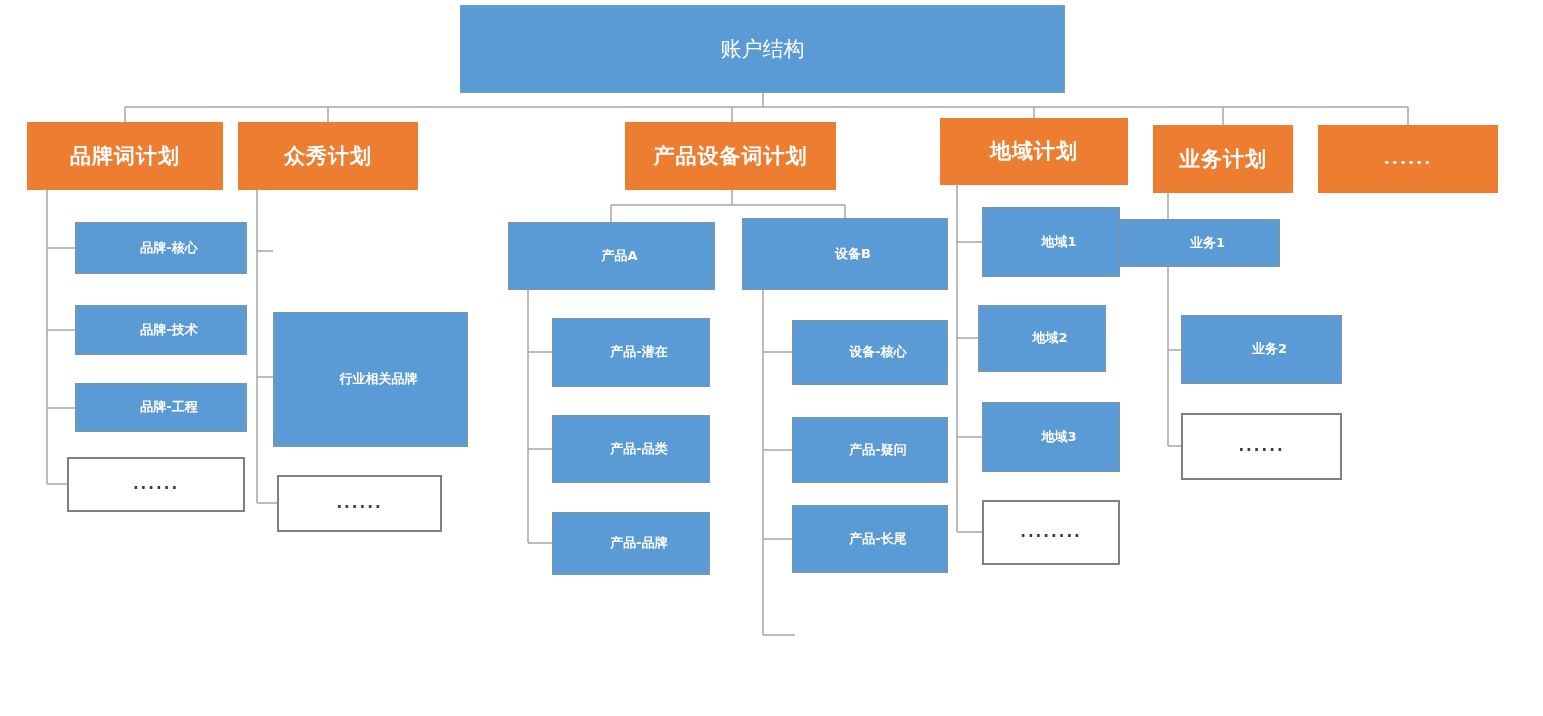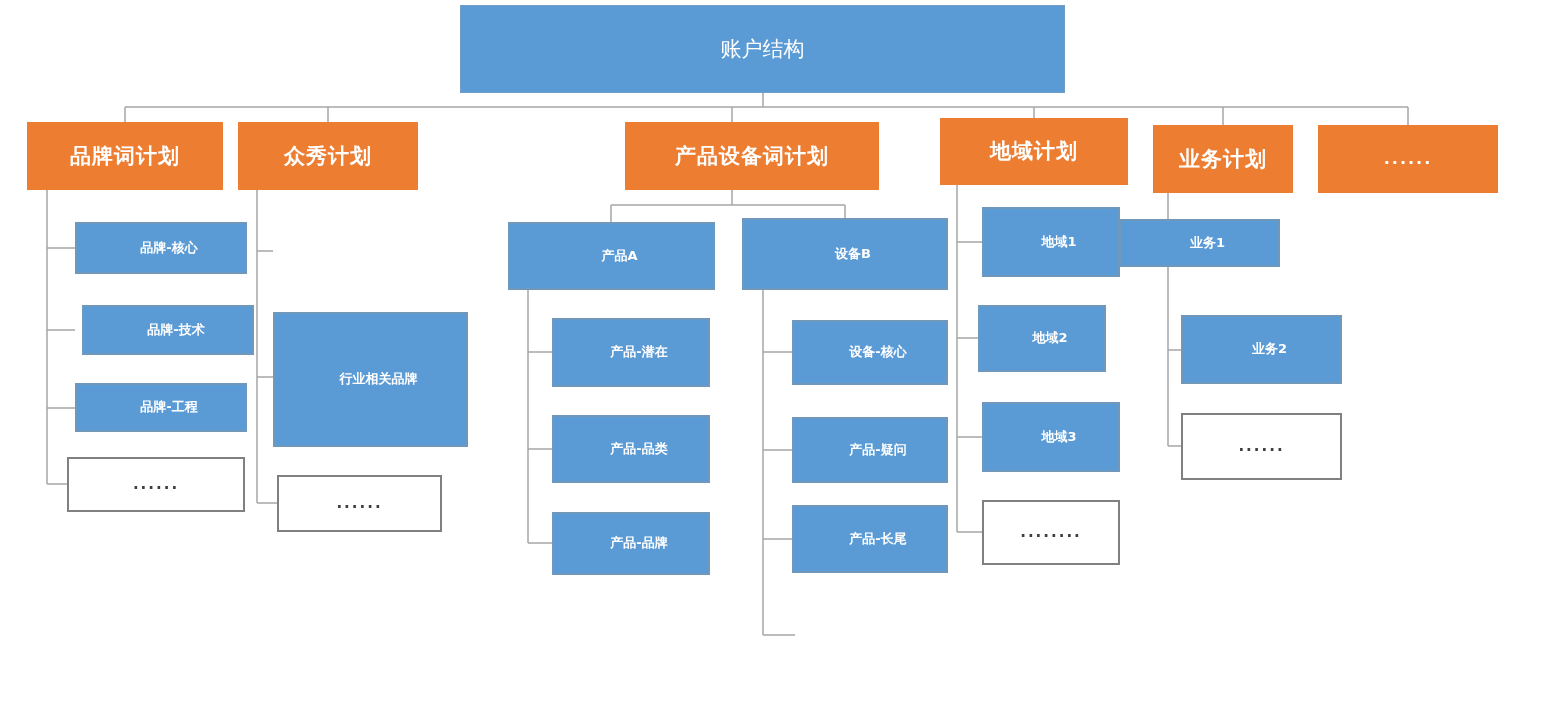--- a/index.html
+++ b/index.html
@@ -115,27 +115,27 @@
       M1168 253 H1181
       M1168 350 H1181
       M1168 446 H1181
     "></path>
   </svg>
 
   <div class="box root" style="left:460px;top:5px;width:605px;height:88px">账户结构</div>
 
   <div class="box plan" style="left:27px;top:122px;width:196px;height:68px">品牌词计划</div>
   <div class="box plan" style="left:238px;top:122px;width:180px;height:68px">众秀计划</div>
-  <div class="box plan" style="left:625px;top:122px;width:254px;height:68px">产品设备词计划</div>
+  <div class="box plan" style="left:625px;top:122px;width:211px;height:68px">产品设备词计划</div>
   <div class="box plan" style="left:940px;top:118px;width:188px;height:67px">地域计划</div>
   <div class="box plan" style="left:1153px;top:125px;width:140px;height:68px">业务计划</div>
   <div class="box plan more-plan" style="left:1318px;top:125px;width:180px;height:68px">......</div>
 
   <div class="box child" style="left:75px;top:222px;width:172px;height:52px">品牌-核心</div>
-  <div class="box child" style="left:82px;top:305px;width:172px;height:50px">品牌-技术</div>
+  <div class="box child" style="left:75px;top:305px;width:172px;height:50px">品牌-技术</div>
   <div class="box child" style="left:75px;top:383px;width:172px;height:49px">品牌-工程</div>
   <div class="box more" style="left:67px;top:457px;width:178px;height:55px">......</div>
 
   <div class="box child" style="left:273px;top:312px;width:195px;height:135px">行业相关品牌</div>
   <div class="box more" style="left:277px;top:475px;width:165px;height:57px">......</div>
 
   <div class="box child" style="left:508px;top:222px;width:207px;height:68px">产品A</div>
   <div class="box child" style="left:742px;top:218px;width:206px;height:72px">设备B</div>
 
   <div class="box child" style="left:552px;top:318px;width:158px;height:69px">产品-潜在</div>

